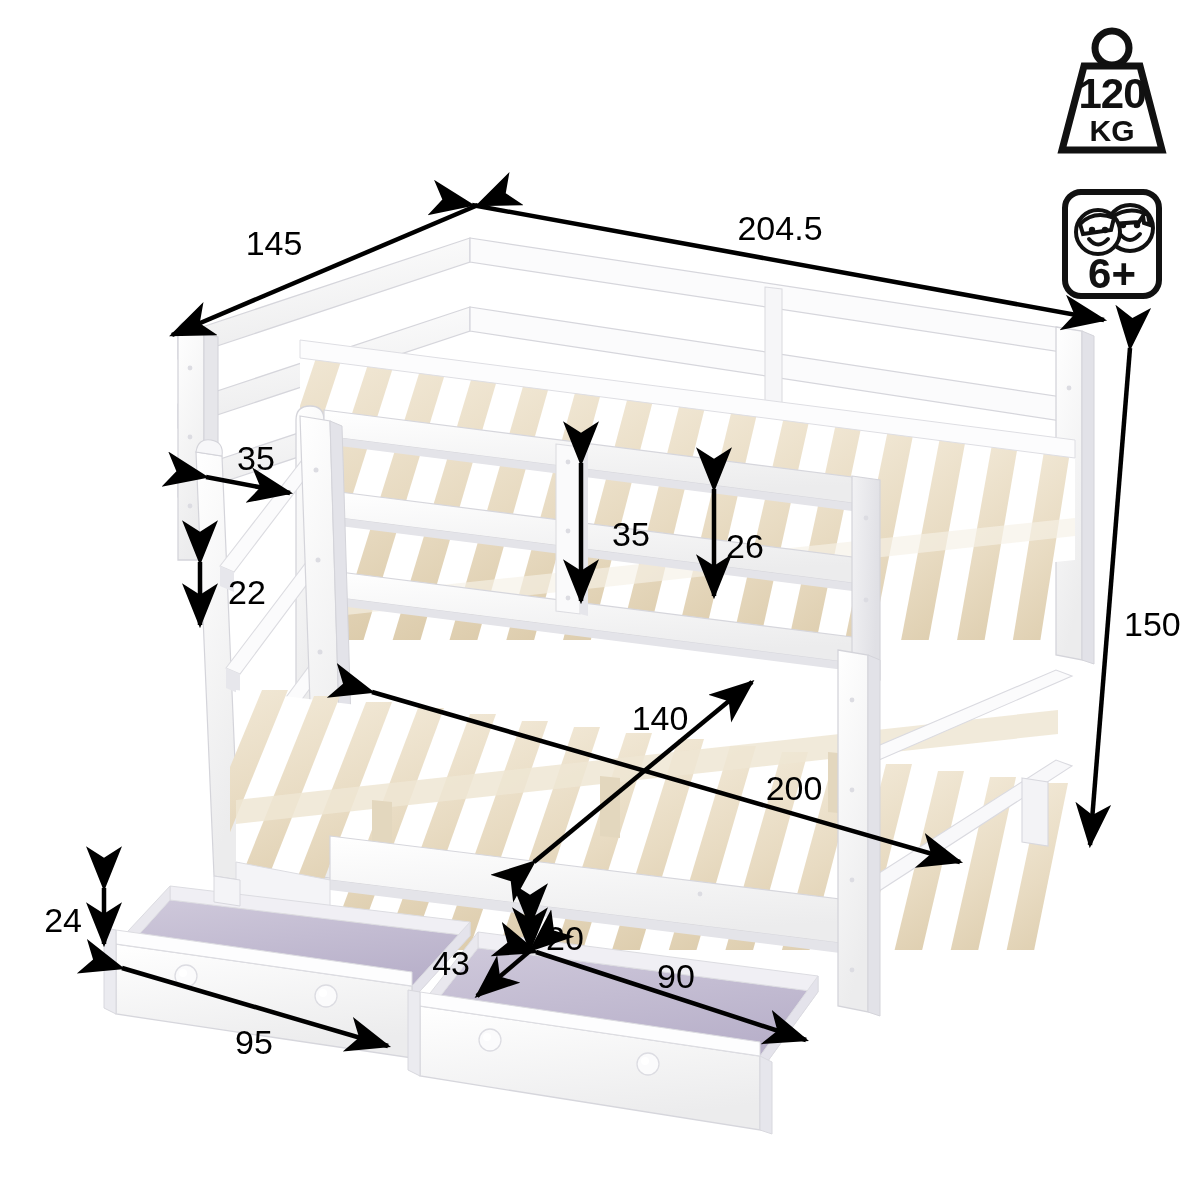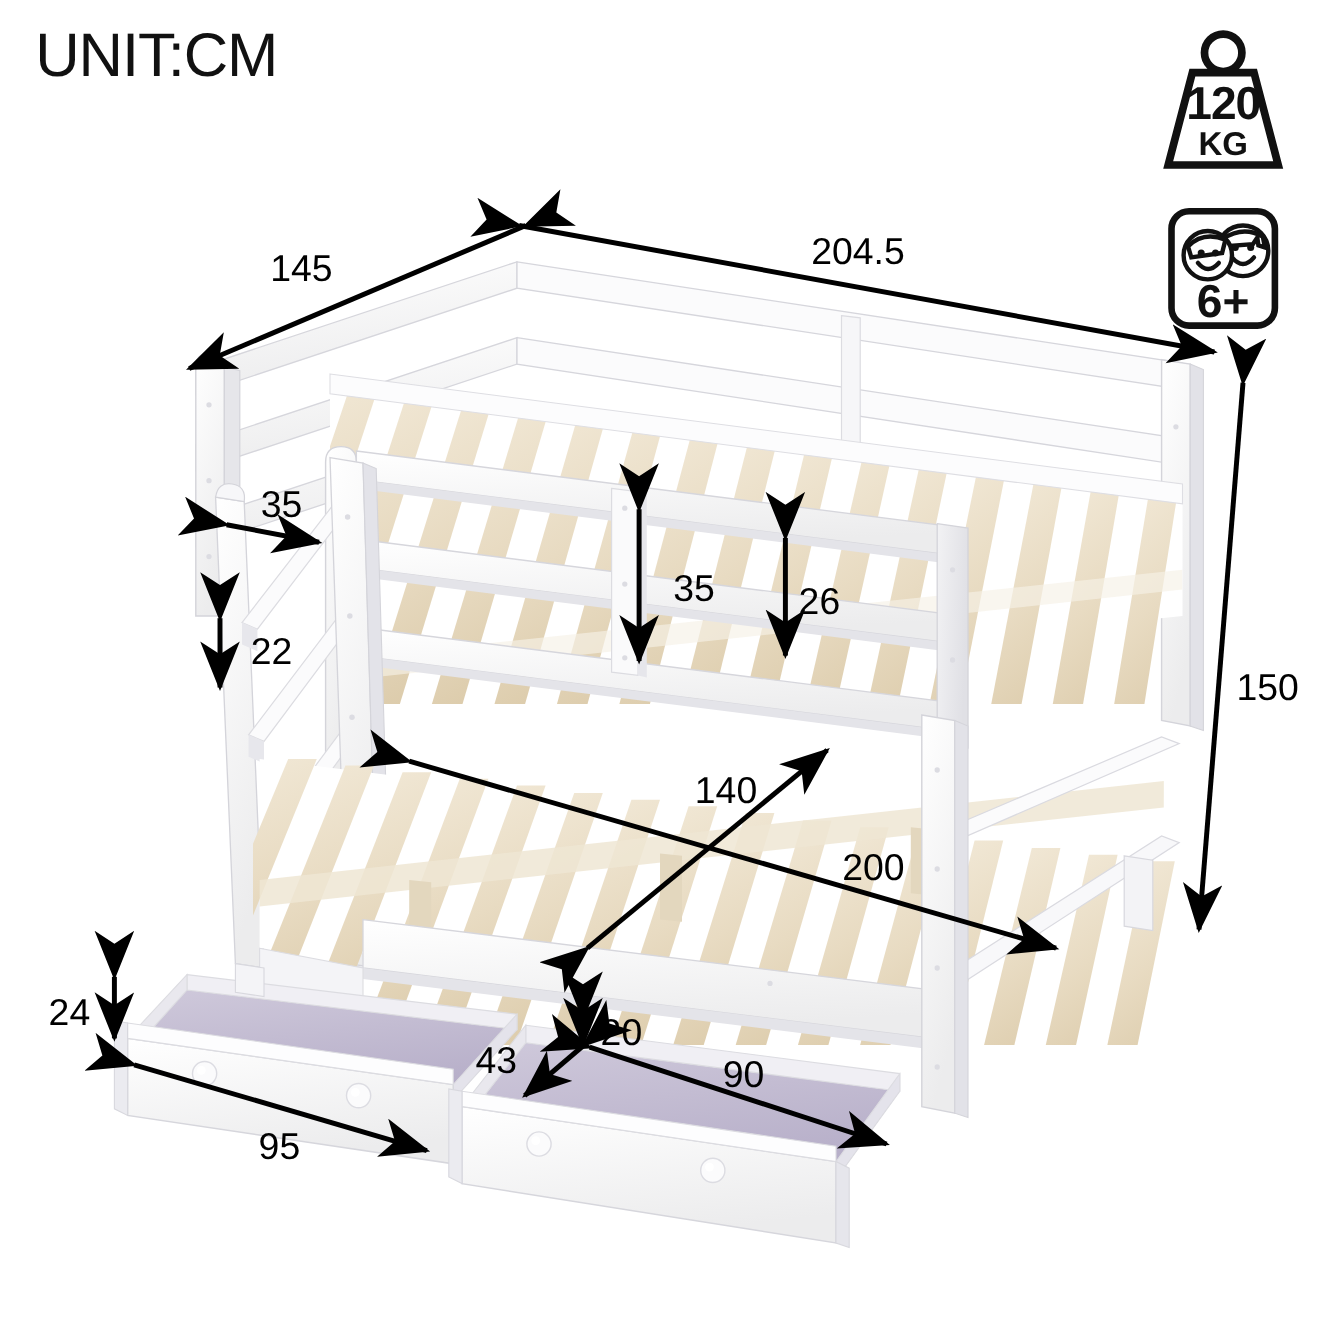--- a/index.html
+++ b/index.html
@@ -49,21 +49,20 @@
     font-size: 34px;
     fill: #000000;
     font-weight: 400;
   }
 </style>
 </head>
 <body>
 
 <div id="stage">
 
-  <div id="unit-title">UNIT:CM</div>
 
   <div id="badges">
 
     <svg class="badge" width="140" height="150" viewBox="0 0 140 150">
       <g fill="none" stroke="#111111" stroke-width="7">
         <circle cx="70" cy="28" r="17"></circle>
         <path d="M42,46 L98,46 L120,130 L20,130 Z" stroke-linejoin="miter" fill="#ffffff"></path>
       </g>
       <text x="70" y="88" text-anchor="middle" font-family="Liberation Sans, sans-serif" font-size="42" font-weight="bold" fill="#111111" style="letter-spacing:-1px">120</text>
       <text x="70" y="121" text-anchor="middle" font-family="Liberation Sans, sans-serif" font-size="30" font-weight="bold" fill="#111111">KG</text>

